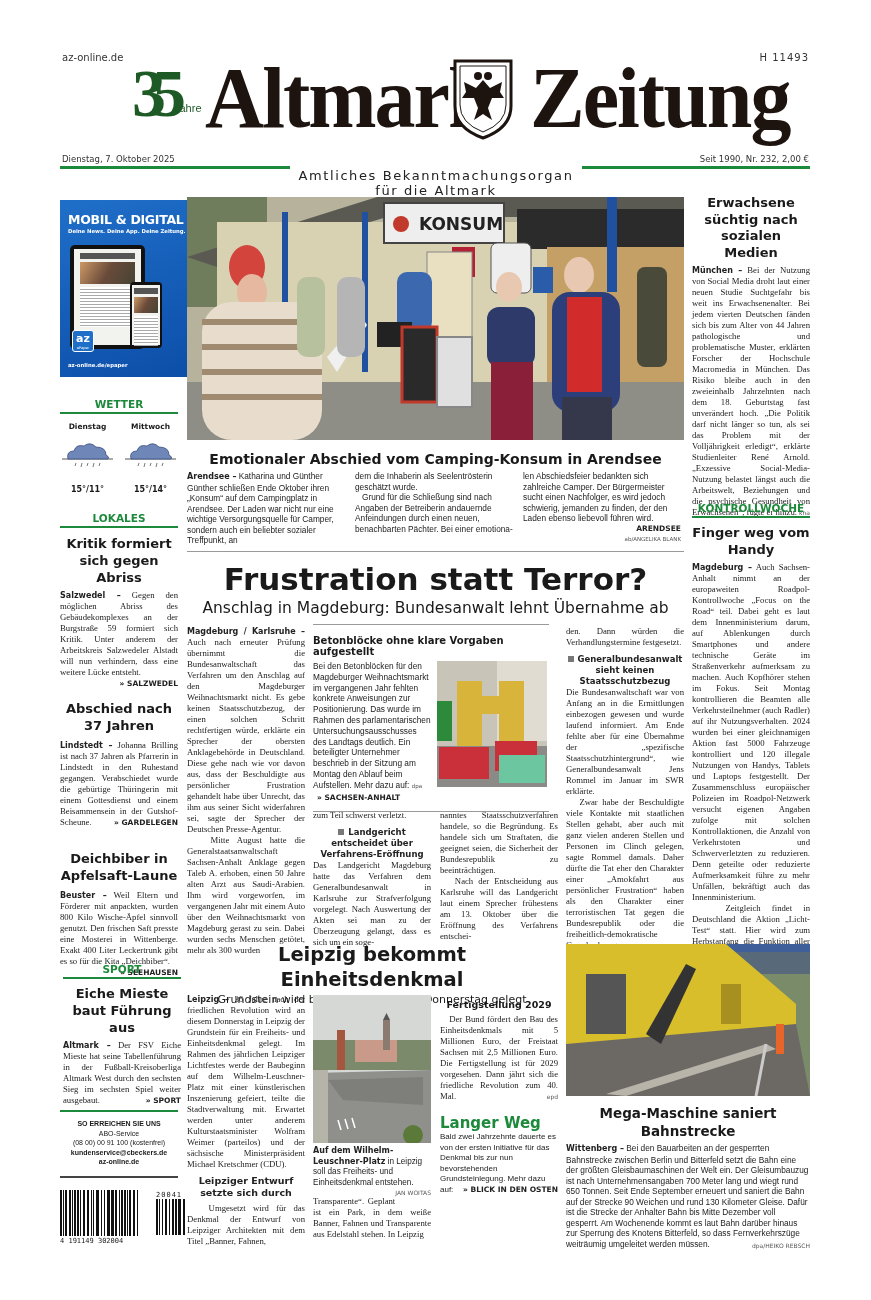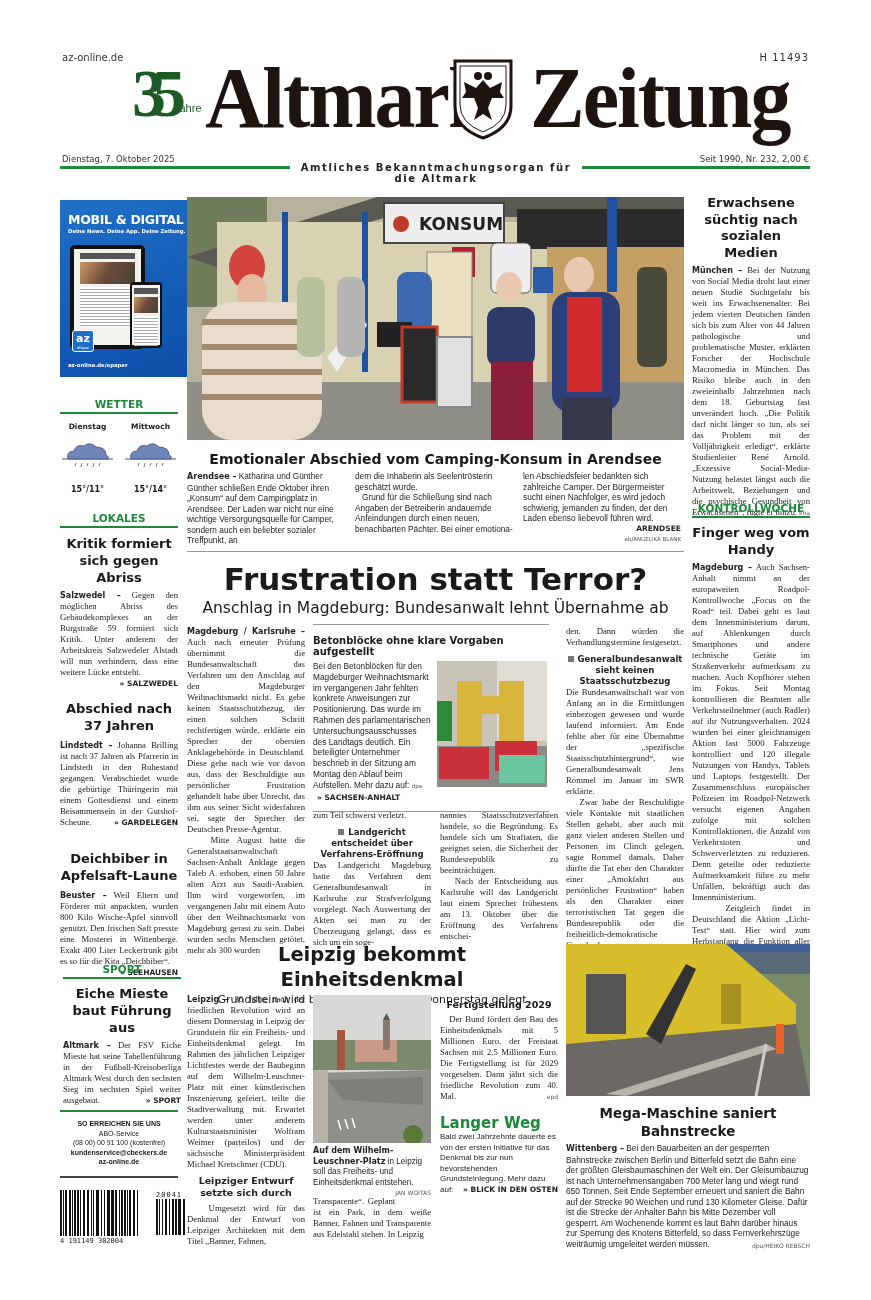--- a/index.html
+++ b/index.html
@@ -11,21 +11,21 @@
   .issue-code { right: 62px; top: 52px; font-size: 10px; color: #333; font-family: "DejaVu Sans", sans-serif; letter-spacing: 1px; }
   .logo-35 { left: 132px; top: 62px; width: 70px; height: 70px; }
   .logo-35 .big { position:absolute; left:0; top:-8px; font-family: "Liberation Serif", serif; font-weight: bold; font-size: 68px; color: #1e5a25; letter-spacing: -14px; }
   .logo-35 .jahre { position:absolute; left: 42px; top: 40px; font-family: "Liberation Sans", sans-serif; font-size: 11px; color: #1e5a25; }
   .title-left { left: 205px; top: 52px; font-family: "Liberation Serif", serif; font-weight: bold; font-size: 82px; color: #1d1410; letter-spacing: -2px; transform: scaleY(1.05); }
   .title-right { left: 530px; top: 52px; font-family: "Liberation Serif", serif; font-weight: bold; font-size: 82px; color: #1d1410; letter-spacing: -2px; transform: scaleY(1.05); }
   .crest { left: 452px; top: 58px; width: 62px; height: 82px; }
   .date-line { left: 62px; top: 154px; font-size: 8.5px; color: #333; font-family: "DejaVu Sans", sans-serif; }
   .price-line { right: 62px; top: 154px; font-size: 8.5px; color: #333; font-family: "DejaVu Sans", sans-serif; }
   .rule-green { background: #1c8a3a; height: 3px; }
-  .tagline { left: 290px; top: 162px; width: 292px; text-align: center; font-size: 10px; letter-spacing: 1.6px; font-weight: bold; font-family: "DejaVu Sans", sans-serif; color: #222; }
+  .tagline { left: 290px; top: 168px; width: 292px; text-align: center; font-size: 13px; letter-spacing: 1.6px; font-weight: normal; font-family: "DejaVu Sans", sans-serif; color: #222; }
 
   
   .body-text { font-family: "Liberation Serif", serif; font-size: 8.7px; line-height: 11px; text-align: justify; color: #222; }
   .body-sans { font-family: "Liberation Sans", sans-serif; font-size: 8.7px; line-height: 11px; color: #222; }
   .dateline { font-family: "DejaVu Sans", sans-serif; font-weight: bold; font-size: 8px; }
   .ref { font-family: "DejaVu Sans", sans-serif; font-weight: bold; font-size: 7.5px; float: right; }
   .credit { font-family: "DejaVu Sans", sans-serif; font-size: 5.5px; color: #555; text-align: right; }
   .hl { font-family: "DejaVu Sans", sans-serif; font-weight: bold; text-align: center; color: #1a1a1a; }
   .section-head { font-family: "DejaVu Sans", sans-serif; font-weight: bold; color: #1c8a3a; font-size: 10.5px; text-align: center; border-bottom: 2px solid #1c8a3a; padding-bottom: 2px; }
   .hr-gray { height: 1px; background: #999; }

